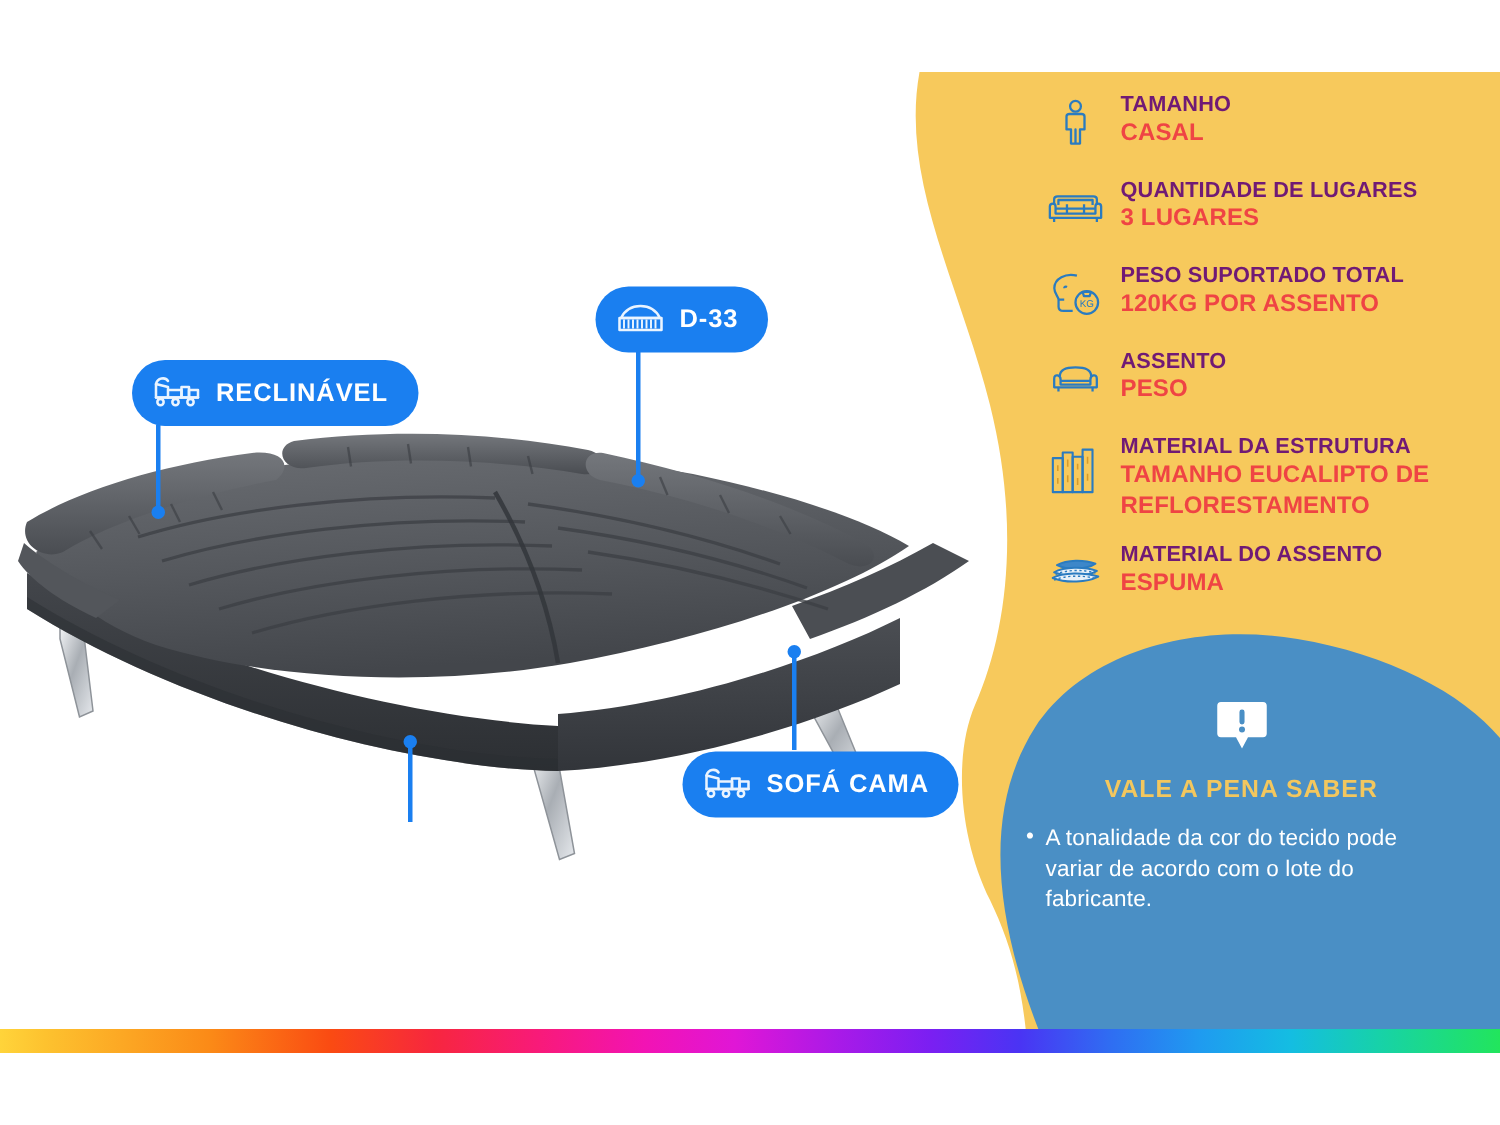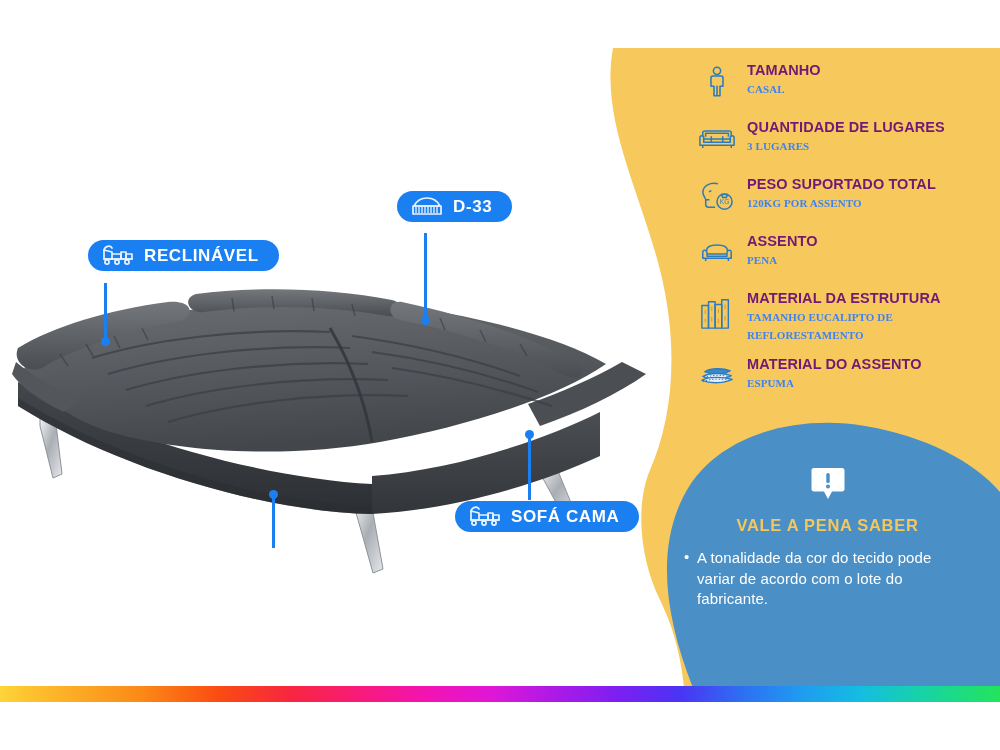--- a/index.html
+++ b/index.html
@@ -24,22 +24,22 @@
   .spec-icon {
     width:40px; min-width:40px; height:44px;
     display:flex; align-items:center; justify-content:center;
   }
   .spec-text { padding-left:10px; padding-top:1px; }
   .spec-label {
     font-size:14.5px; font-weight:700; color:#701a75;
     letter-spacing:.1px; line-height:1.25; white-space:nowrap;
   }
   .spec-value {
-    font-size:11px; font-weight:700; color:#3b82f6;
-    letter-spacing:.1px; line-height:1.3; margin-top:1px;font-family:Liberation Serif, serif;
+    font-size:16px; font-weight:700; color:#ef4444;
+    letter-spacing:.1px; line-height:1.3; margin-top:1px;
   }
   .spec-value.wrap { white-space:normal; max-width:220px; }
 
   
   .know {
     position:absolute; left:675px; top:465px; width:305px;
     text-align:left;
   }
   .know-icon-wrap { text-align:center; margin-bottom:9px; }
   .know-title {
@@ -60,21 +60,21 @@
   
   .sofa-art { position:absolute; left:0px; top:270px; width:670px; height:330px; }
 
   
   .pill {
     position:absolute;
     background:#1a7ff0;
     border-radius:999px;
     display:flex; align-items:center;
     padding:0 20px 0 13px;
-    height:31px;
+    height:44px;
     color:#ffffff;
     font-weight:700;
     font-size:17px;
     letter-spacing:.6px;
     white-space:nowrap;
   }
   .pill .p-icon { width:34px; height:30px; display:flex; align-items:center; justify-content:center; margin-right:9px; }
   .leader { position:absolute; background:#1a7ff0; width:3px; }
   .leader-dot {
     position:absolute; width:9px; height:9px; border-radius:50%;
@@ -316,21 +316,21 @@
         <svg viewBox="0 0 38 24" width="36" height="23" fill="none" stroke="#2a7bc0" stroke-width="1.6" stroke-linejoin="round">
           <path d="M8,9 C8,5 11,3 19,3 C27,3 30,5 30,9"></path>
           <path d="M4,11 C4,9 5,8.2 6.5,8.6 C8,9 8.5,10 8.5,11.5 L8.5,15 L29.5,15 L29.5,11.5 C29.5,10 30,9 31.5,8.6 C33,8.2 34,9 34,11 L34,17 L4,17 Z"></path>
           <path d="M8.5,12.5 L29.5,12.5"></path>
           <path d="M7,17 L7,20"></path>
             <path d="M31,17 L31,20"></path>
         </svg>
       </span>
       <span class="spec-text">
         <span class="spec-label">ASSENTO</span><br>
-        <span class="spec-value">PENA</span>
+        <span class="spec-value">PESO</span>
       </span>
     </div>
 
     <div class="spec-row" style="margin-bottom:11px;">
       <span class="spec-icon" style="height:50px;">
         <svg viewBox="0 0 38 36" width="36" height="34" fill="none" stroke="#2a7bc0" stroke-width="1.5" stroke-linejoin="round">
           <rect x="3" y="10" width="7" height="24"></rect>
           <rect x="10" y="6" width="7" height="28"></rect>
           <rect x="17" y="9" width="7" height="25"></rect>
           <rect x="24" y="4" width="7" height="30"></rect>

